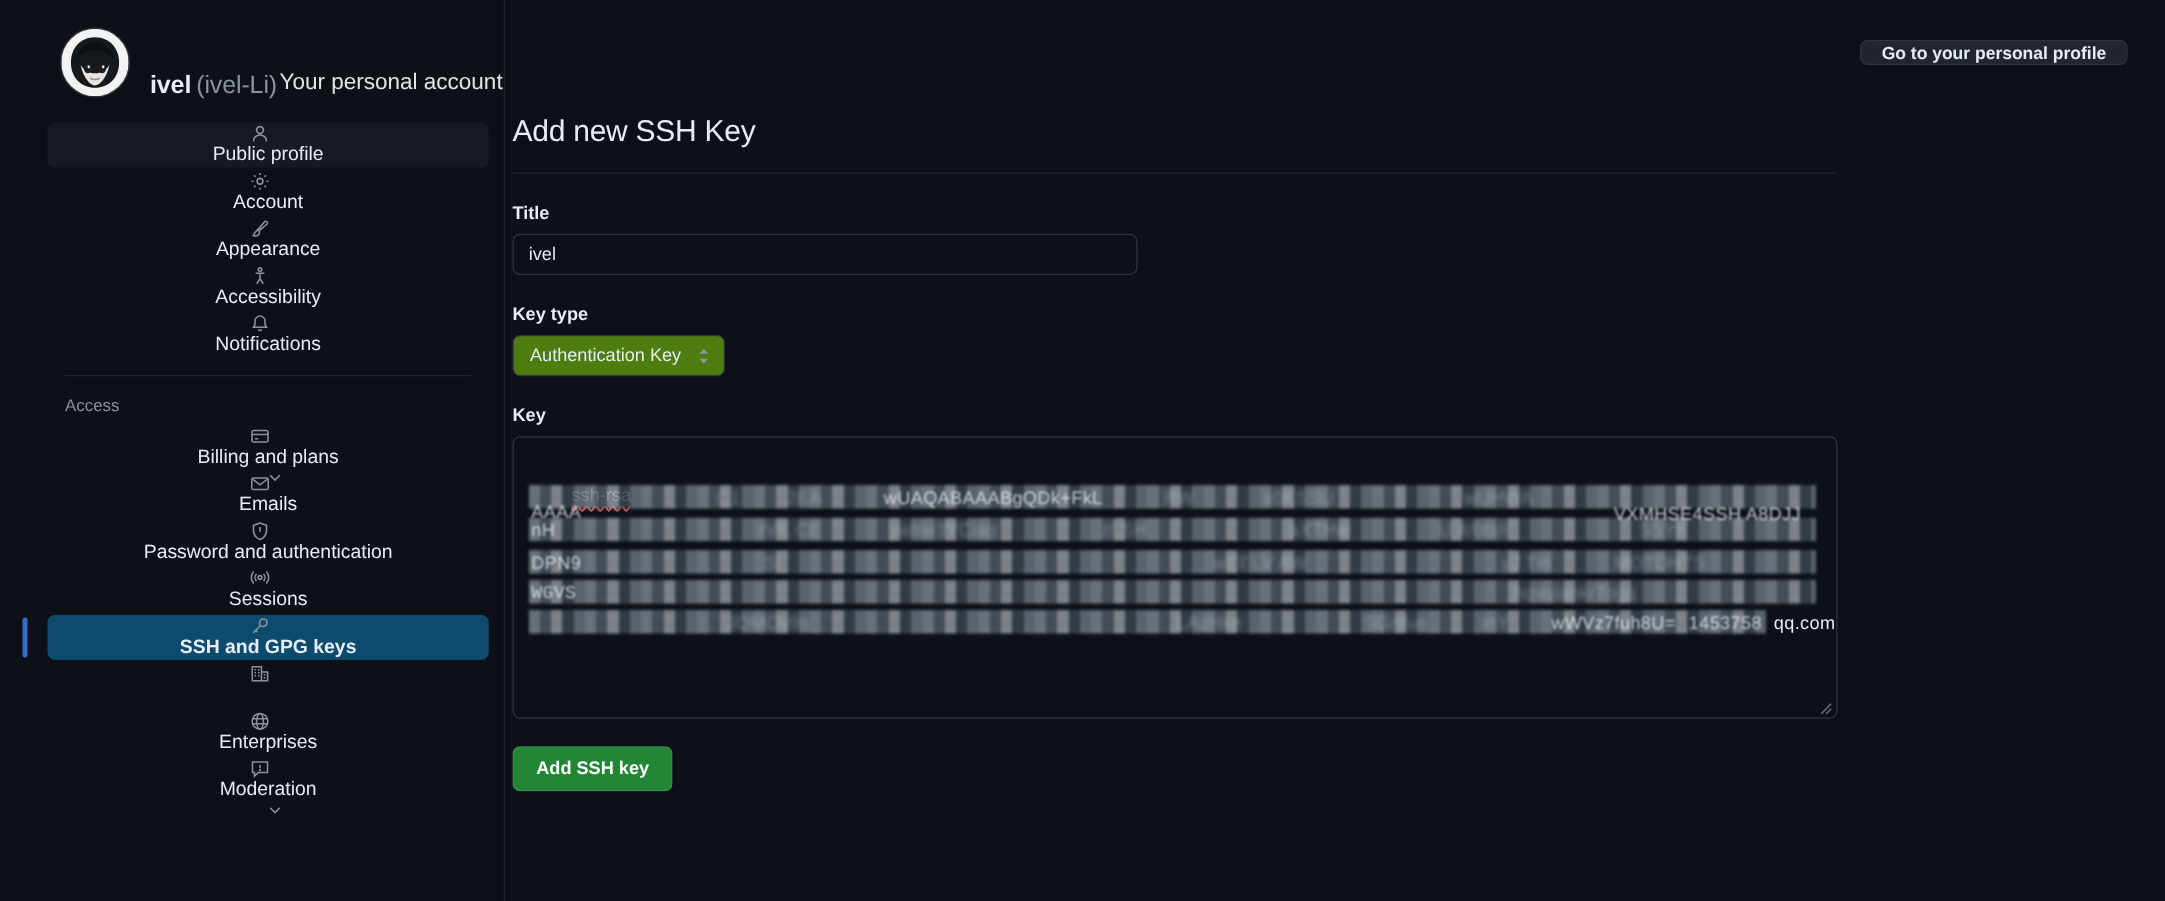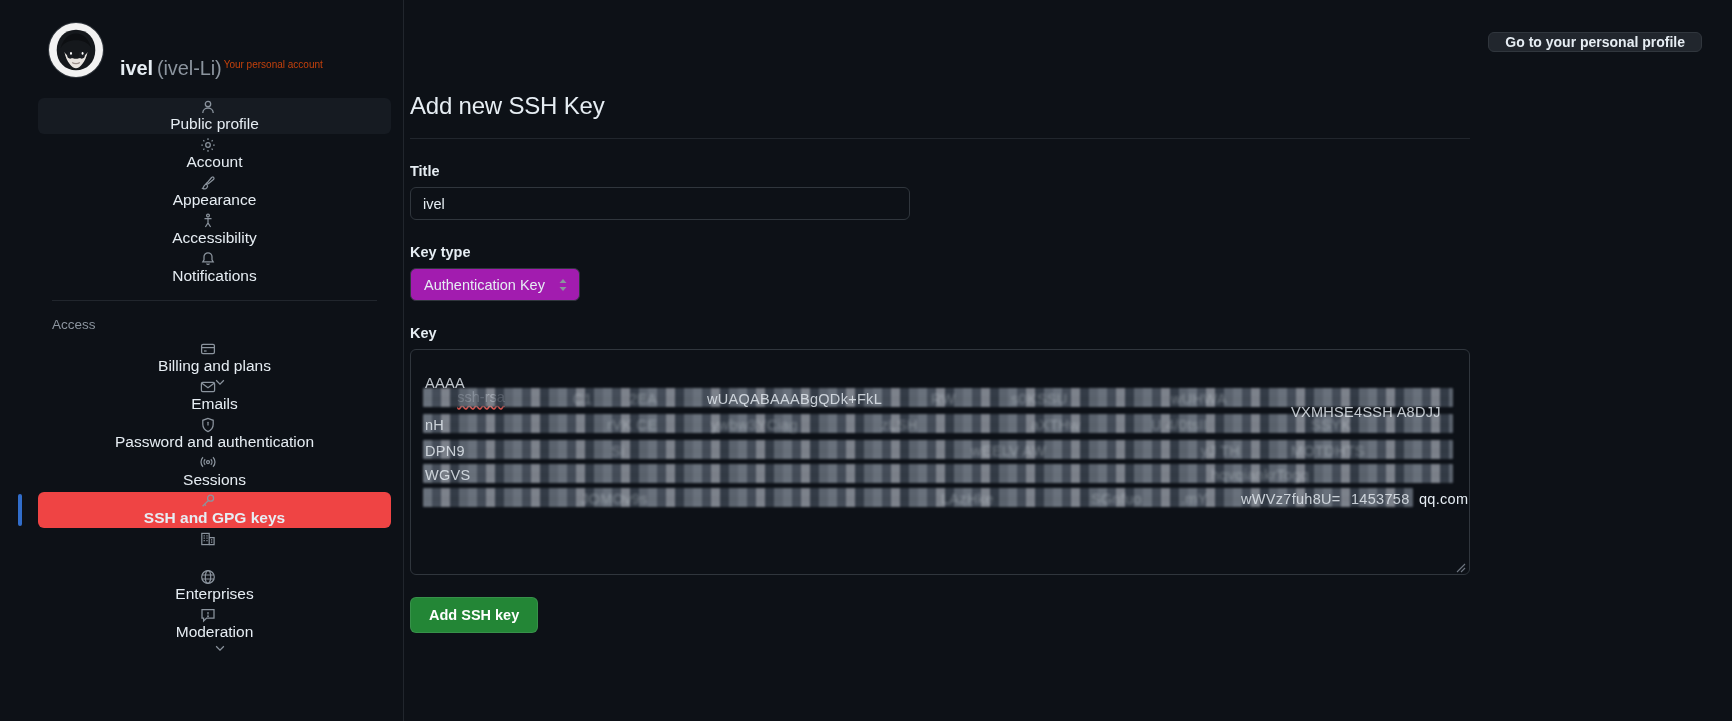--- a/index.html
+++ b/index.html
@@ -32,21 +32,21 @@
     border: 1px solid #30363d;
     position: relative;
   }
   #avatar svg { display:block; width:100%; height:100%; }
   #account-text { display: flex; flex-direction: row; gap: 2px; margin-top: 36px; }
   #account-name-line {
     font-size: 20px; line-height: 24px; letter-spacing: -0.1px;
   }
   #account-login { font-weight: bold; color: #e6edf3; }
   #account-handle { color: #8b949e; font-weight: normal; margin-left: 4px; }
-  #account-sub { font-size: 10px; color: #c2410c; line-height: 18px; }
+  #account-sub { font-size: 18px; color: #e5e5e5; line-height: 18px; }
 
   
   #nav { padding: 18px 12px 0 38px; }
   .nav-item {
     position: relative;
     display: flex; align-items: center;
     height: 36px;
     padding: 0 14px 0 14px;
     border-radius: 6px;
     margin-bottom: 2px;
@@ -63,21 +63,21 @@
     color: #8b949e;
   }
   .nav-item .ico svg { display: block; }
   .nav-item .lbl { flex: 1 1 auto; }
   .nav-item .chev {
     width: 14px; height: 14px; flex: 0 0 14px;
     color: #8b949e; display:inline-flex; align-items:center; justify-content:center;
     margin-left: 10px;
   }
   .nav-item.active {
-    background: #ef4444;
+    background: #0c4a6e;
     font-weight: bold;
   }
   .nav-item.hovered { background: #161b22; }
   .nav-item.active::before {
     content: "";
     position: absolute;
     left: -20px; top: 2px;
     width: 4px; height: 32px;
     border-radius: 6px;
     background: #316dca;
@@ -126,21 +126,21 @@
     padding: 0 12px;
     outline: none;
   }
 
   .select-wrap {
     position: relative;
     display: inline-block;
   }
   .select-box {
     height: 33px;
-    background: #a21caf;
+    background: #4d7c0f;
     border: 1px solid #30363d;
     border-radius: 6px;
     color: #e6edf3;
     font-size: 14.5px;
     padding: 0 34px 0 13px;
     display: inline-flex; align-items: center;
     cursor: pointer;
   }
   .select-arrows {
     position: absolute; right: 11px; top: 50%;
@@ -427,21 +427,21 @@
       <div id="key-text">
         <span class="spellerr">ssh-rsa</span>
       </div>
 
       <div class="redact" style="left:12px;  top:38px;  width:1030px; height:19px;"></div>
       <div class="redact" style="left:12px;  top:64px;  width:1030px; height:19px;"></div>
       <div class="redact" style="left:12px;  top:90px;  width:1030px; height:19px;"></div>
       <div class="redact" style="left:12px;  top:114px; width:1030px; height:19px;"></div>
       <div class="redact" style="left:12px;  top:138px; width:990px;  height:19px;"></div>
 
-      <span class="ghost" id="g2a" style="left:14px; top:25px;text-align:center;">AAAA</span>
+      <span class="ghost" id="g2a" style="left:14px; top:52px;text-align:center;">AAAA</span>
       <span class="ghost dim" style="left:162px; top:41px;">C1</span>
       <span class="ghost dim" style="left:218px; top:41px;">2EA</span>
       <span class="ghost" style="left:296px; top:41px;">wUAQABAAABgQDk+FkL</span>
       <span class="ghost dim" style="left:520px; top:41px;">RW</span>
       <span class="ghost dim" style="left:600px; top:41px;">s0KSSU</span>
       <span class="ghost dim" style="left:760px; top:41px;">wUHWA</span>
       <span class="ghost" style="left:880px; top:54px;">VXMHSE4SSH  A8DJJ</span>
 
       <span class="ghost" id="g3a" style="left:14px; top:67px;">nH</span>
       <span class="ghost dim" style="left:196px; top:67px;">rVK  CE</span>
@@ -450,21 +450,21 @@
       <span class="ghost dim" style="left:620px; top:67px;">aXTHw</span>
       <span class="ghost dim" style="left:740px; top:67px;">U  4/0tsII</span>
       <span class="ghost dim" style="left:900px; top:67px;">SSYK</span>
 
       <span class="ghost" id="g4a" style="left:14px; top:93px;">DPN9</span>
       <span class="ghost dim" style="left:200px; top:93px;">Si</span>
       <span class="ghost dim" style="left:560px; top:93px;">wEELV AW</span>
       <span class="ghost dim" style="left:790px; top:93px;">yJ TH</span>
       <span class="ghost dim" style="left:880px; top:93px;">MOTDHTS</span>
 
-      <span class="ghost" id="g5a" style="left:14px; top:117px;">WGVS</span>
+      <span class="ghost" id="g5a" style="left:14px; top:117px;font-family:Liberation Mono, monospace;">WGVS</span>
       <span class="ghost dim" style="left:800px; top:117px;">hqvqiankrTogq</span>
 
       <span class="ghost dim" style="left:170px; top:141px;">JOMOv9s</span>
       <span class="ghost dim" style="left:530px; top:141px;">LAzHke</span>
       <span class="ghost dim" style="left:680px; top:141px;">SGnfuo</span>
       <span class="ghost dim" style="left:770px; top:141px;">.mY</span>
       <span class="ghost" style="left:830px; top:141px;">wWVz7fuh8U=</span>
       <span class="ghost" style="left:940px; top:141px;">1453758</span>
       <span class="ghost" style="left:1008px; top:141px; filter:none; color:#e6edf3;">qq.com</span>
 

